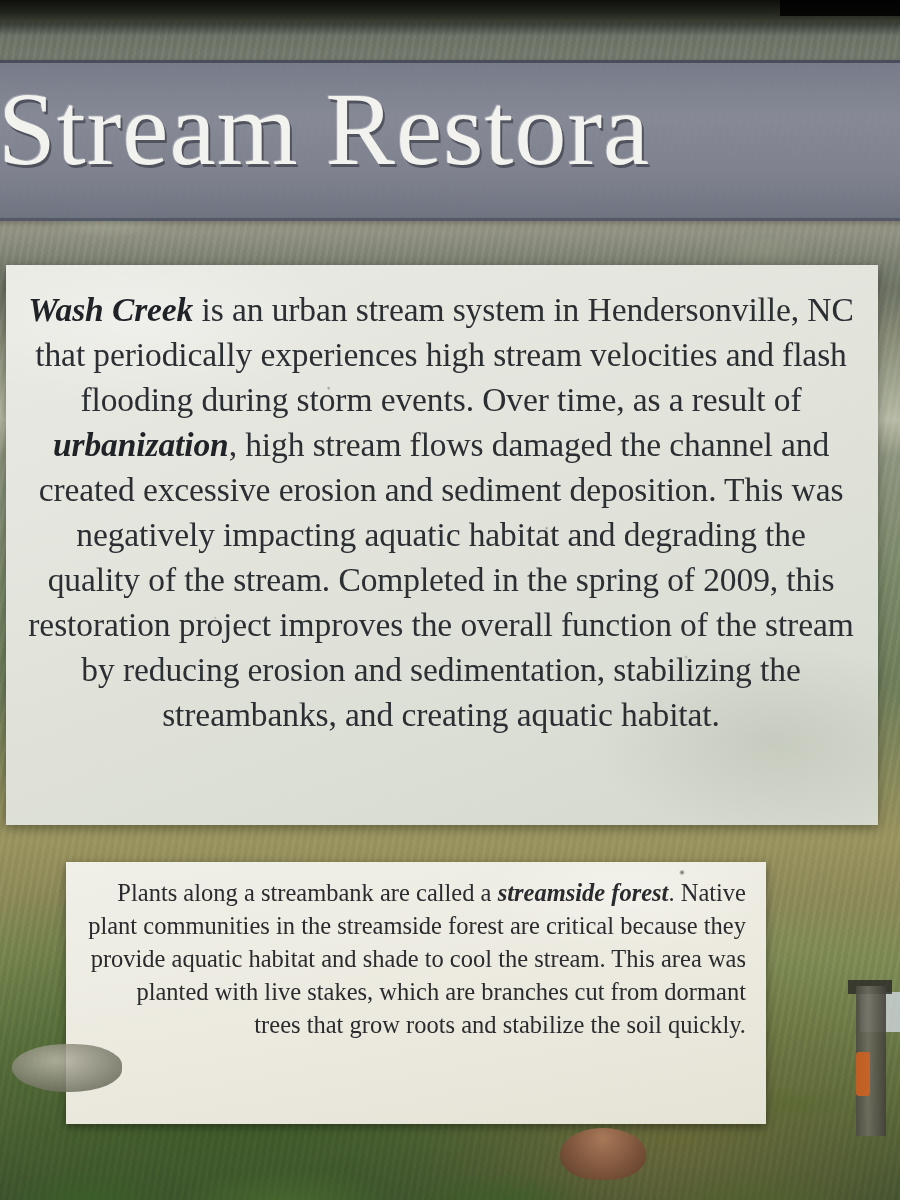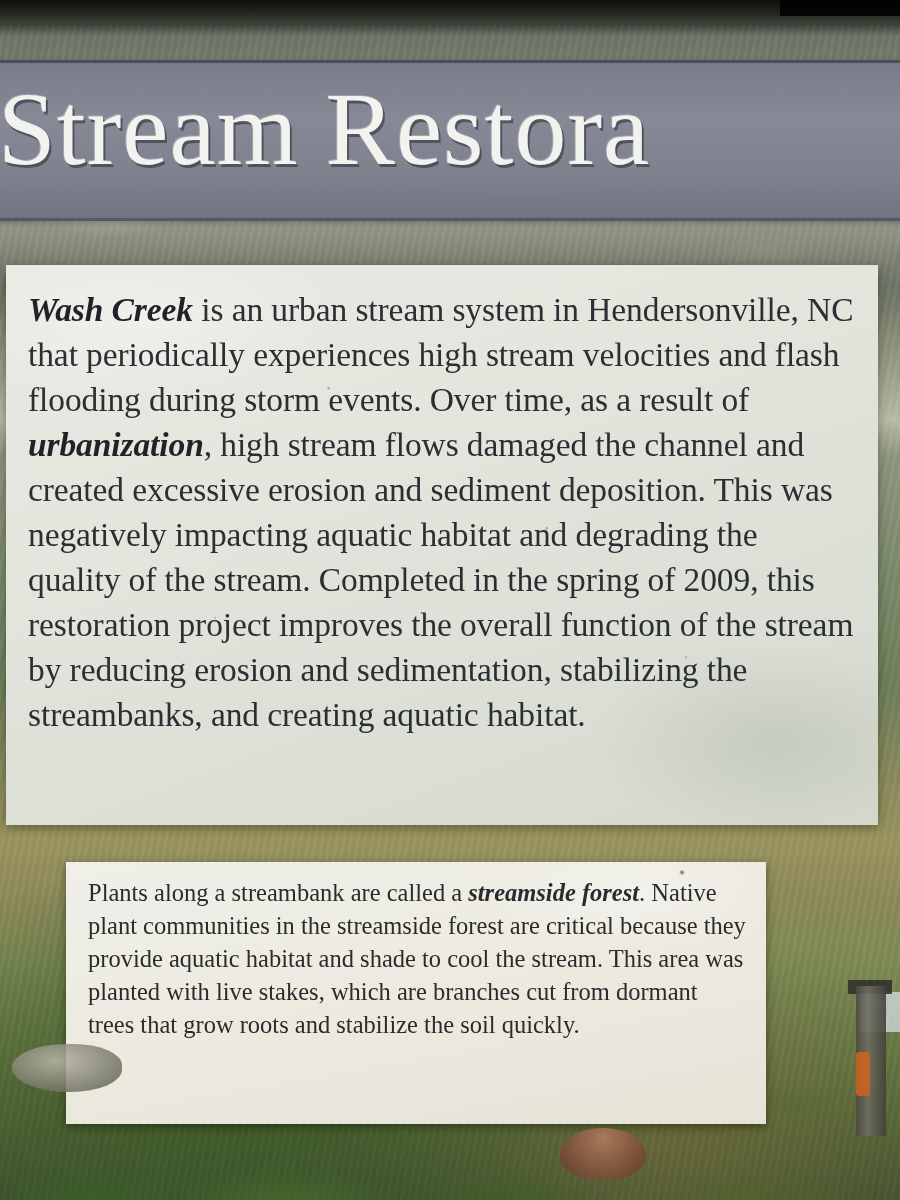--- a/index.html
+++ b/index.html
@@ -121,20 +121,21 @@
 
   
   .main-panel {
     position: absolute;
     left: 6px;
     top: 265px;
     width: 872px;
     height: 560px;
     background: linear-gradient(160deg, #e9eae3 0%, #e3e4dc 40%, #dcdfd6 70%, #d4d8cd 100%);
     box-shadow: 0 3px 10px rgba(0,0,0,0.35);
+    text-align: center;
   }
   .main-panel::after {
     content: "";
     position: absolute;
     inset: 0;
     pointer-events: none;
     background:
       radial-gradient(ellipse 300px 120px at 15% 10%, rgba(255,255,255,0.35), rgba(0,0,0,0) 70%),
       radial-gradient(ellipse 260px 140px at 88% 85%, rgba(120,130,110,0.18), rgba(0,0,0,0) 70%),
       radial-gradient(circle 2px at 37% 22%, rgba(60,60,50,0.5), rgba(0,0,0,0) 100%),
@@ -160,20 +161,21 @@
 
   
   .caption-panel {
     position: absolute;
     left: 66px;
     top: 862px;
     width: 700px;
     height: 262px;
     background: linear-gradient(170deg, #f0efe8 0%, #eceadf 55%, #e5e3d6 100%);
     box-shadow: 0 3px 9px rgba(0,0,0,0.4);
+    text-align: right;
   }
   .caption-panel::after {
     content: "";
     position: absolute;
     inset: 0;
     pointer-events: none;
     background:
       radial-gradient(ellipse 200px 80px at 80% 12%, rgba(255,255,255,0.3), rgba(0,0,0,0) 70%),
       radial-gradient(circle 3px at 88% 4%, rgba(30,30,25,0.8), rgba(0,0,0,0) 100%);
   }

